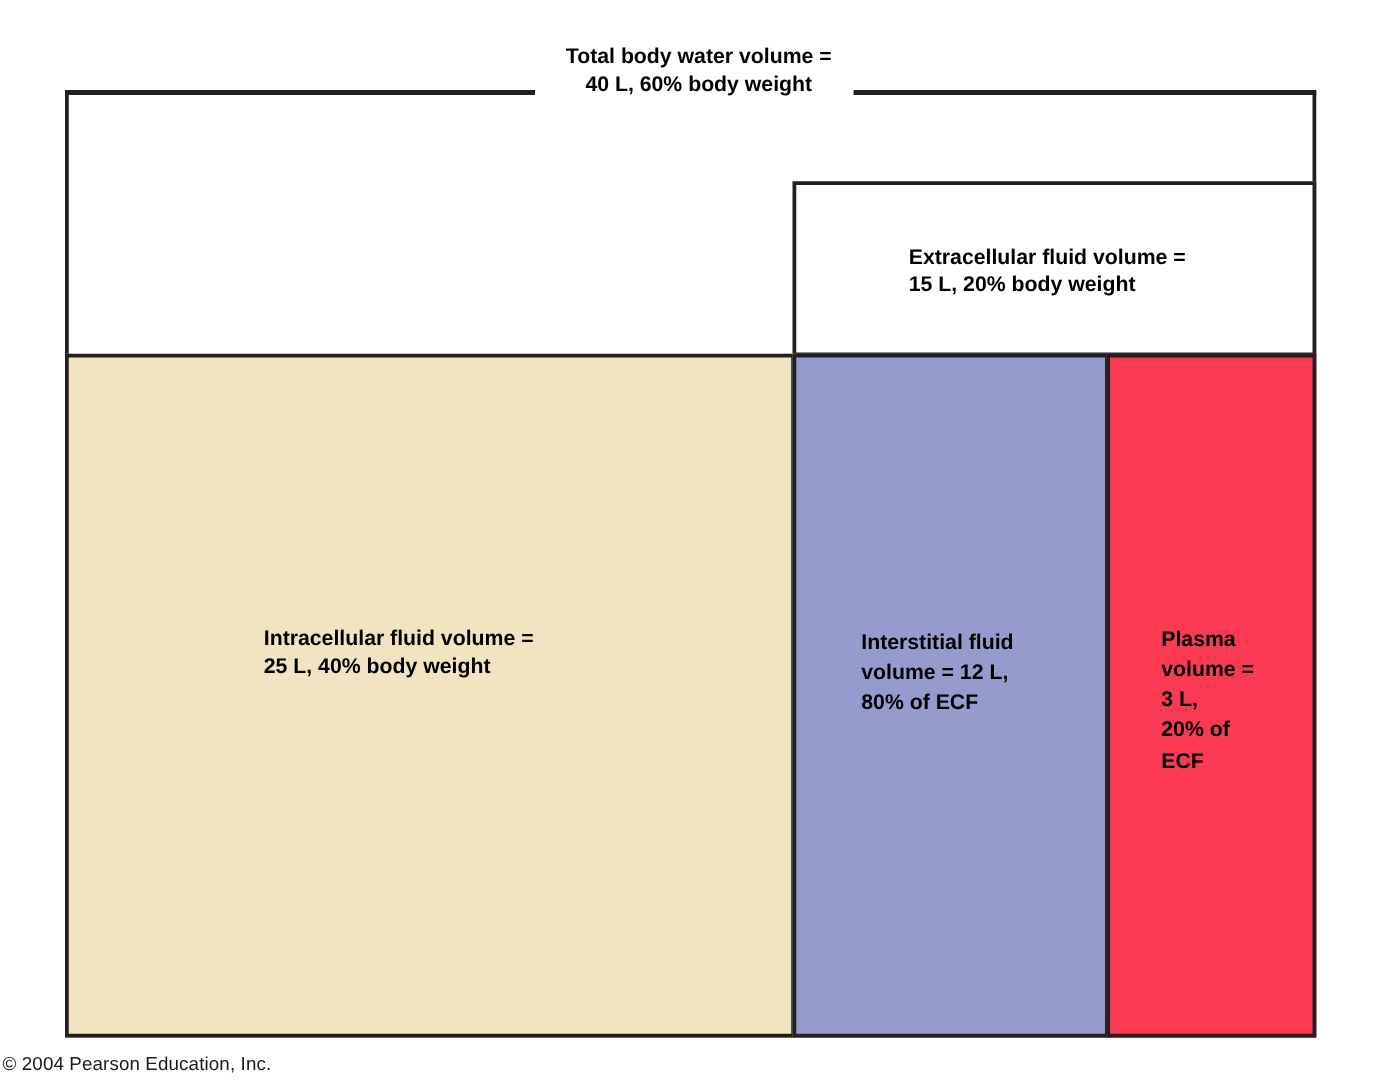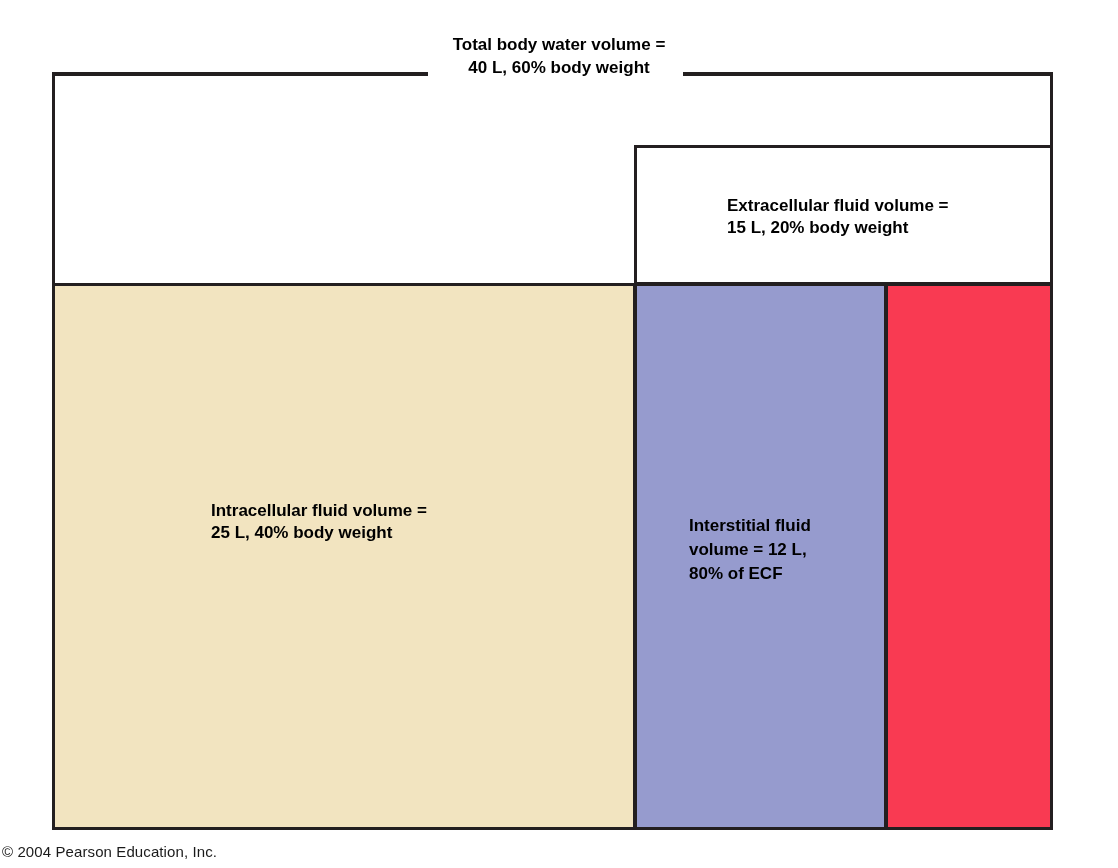--- a/index.html
+++ b/index.html
@@ -126,21 +126,20 @@
     top: 500px;
     width: 320px;
     font-size: 17px;
   }
   .label-isf {
     left: 689px;
     top: 502px;
     width: 160px;
     font-size: 17px;
     line-height: 1.42;
-    margin-top: 12px;
   }
   .label-plasma {
     left: 929px;
     top: 500px;
     width: 112px;
     font-size: 17px;
     line-height: 1.42;
   }
 
   
@@ -173,16 +172,21 @@
   <div class="compartment icf-box" style="background-color: rgb(242, 228, 192);"></div>
   <div class="label label-icf">Intracellular fluid volume =
 25 L, 40% body weight</div>
 
   <div class="compartment isf-box" style="background-color: rgb(150, 155, 206);"></div>
   <div class="label label-isf">Interstitial fluid
 volume = 12 L,
 80% of ECF</div>
 
   <div class="compartment plasma-box" style="background-color: rgb(249, 58, 82);"></div>
+  <div class="label label-plasma">Plasma
+volume =
+3 L,
+20% of
+ECF</div>
 
 </div>
 
 <div class="copyright">© 2004 Pearson Education, Inc.</div>
 
 </body></html>

